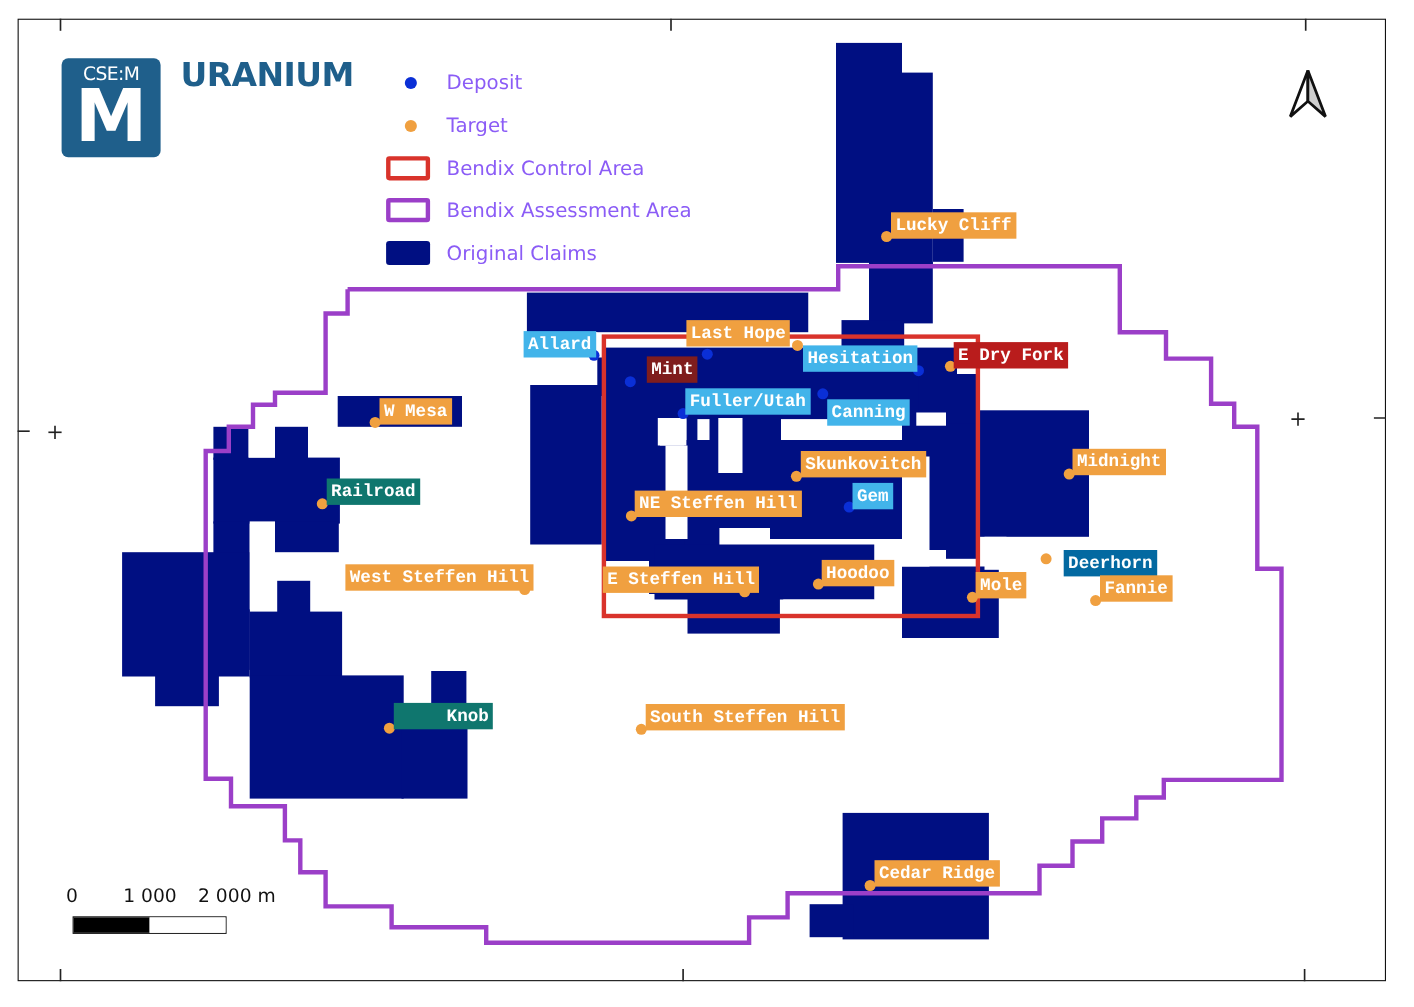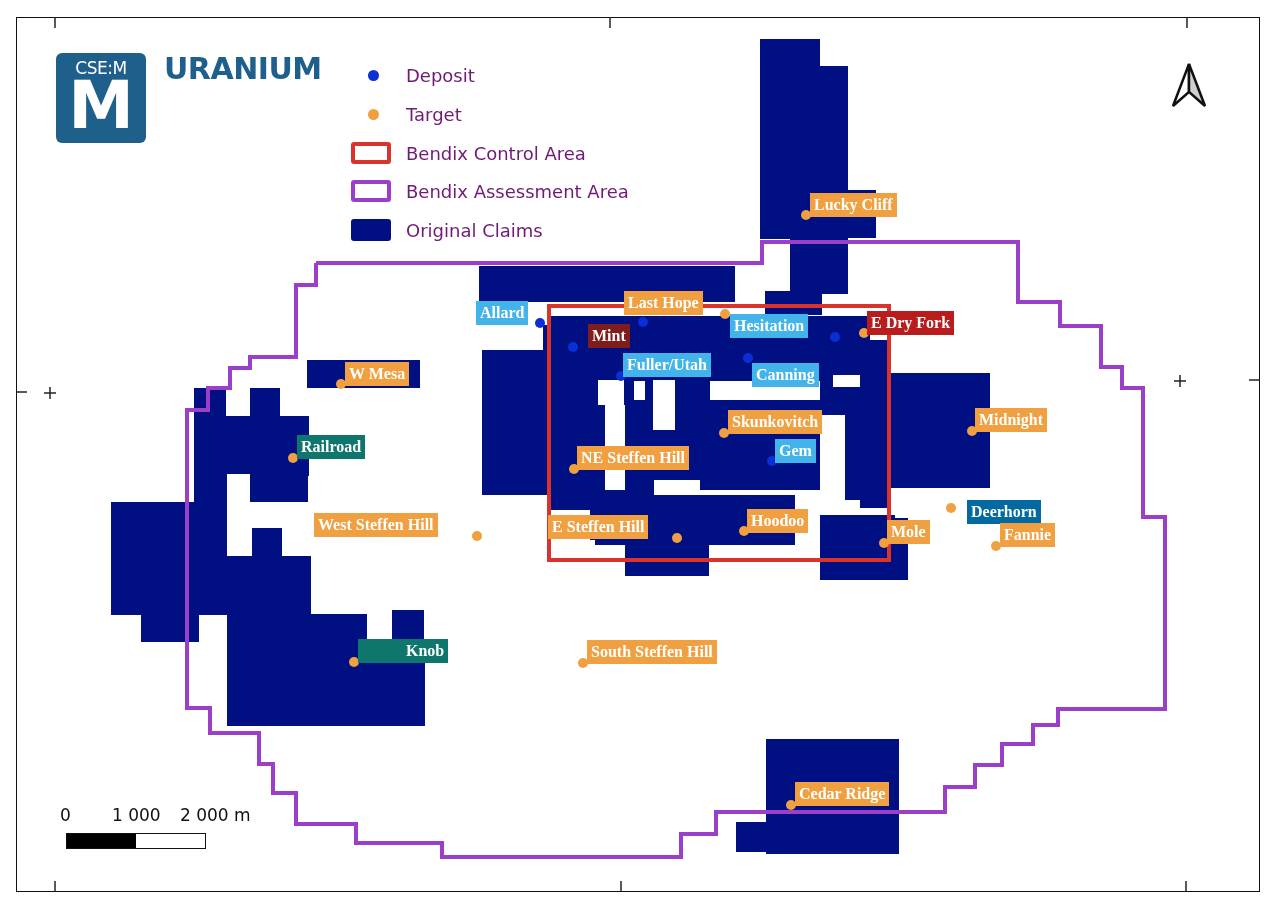--- a/index.html
+++ b/index.html
@@ -7,24 +7,24 @@
   #map-frame { position: absolute; left: 16px; top: 17px; width: 1244px; height: 875px; border: 1.5px solid #111; box-sizing: border-box; }
   svg#map-svg { position: absolute; left: 0; top: 0; width: 1285px; height: 915px; }
   .logo { position: absolute; left: 56px; top: 53px; display: flex; align-items: flex-start; }
   .logo-box { width: 90px; height: 90px; background: #1f5f8b; border-radius: 6px; color: #fff; position: relative; }
   .logo-ticker { position: absolute; left: 0; right: 0; top: 5px; text-align: center; font-size: 17px; font-family: "DejaVu Sans", sans-serif; letter-spacing: -0.5px; }
   .logo-m { position: absolute; left: 0; right: 0; top: 20px; text-align: center; font-size: 66px; font-weight: bold; line-height: 66px; font-family: "DejaVu Sans", sans-serif; }
   .logo-text { margin-left: 18px; color: #1f5f8b; font-weight: bold; font-size: 30px; line-height: 31px; font-family: "DejaVu Sans", sans-serif; letter-spacing: -0.5px; }
   .legend { position: absolute; left: 348px; top: 60px; }
   .legend-item { position: absolute; left: 0; height: 30px; display: flex; align-items: center; white-space: nowrap; }
   .legend-sym { width: 52px; height: 26px; position: relative; }
-  .legend-label { font-size: 18px; color: #701a75; margin-left: 6px; font-family: "DejaVu Sans", sans-serif; }
+  .legend-label { font-size: 18px; color: #8b5cf6; margin-left: 6px; font-family: "DejaVu Sans", sans-serif; }
   .dot { position: absolute; width: 11px; height: 11px; border-radius: 50%; left: 20px; top: 8px; }
   .rect-sym { position: absolute; left: 3px; top: 2px; width: 40px; height: 22px; box-sizing: border-box; border-radius: 3px; }
-  .map-label { position: absolute; padding: 1px 4px; font-size: 16px; font-weight: bold; color: #ffffff; white-space: nowrap; line-height: 22px; font-family: Liberation Serif, serif; }
+  .map-label { position: absolute; padding: 1px 4px; font-size: 16px; font-weight: bold; color: #ffffff; white-space: nowrap; line-height: 22px; font-family: Liberation Mono, monospace; }
   .scale { position: absolute; left: 58px; top: 805px; }
   .scale-text { position: absolute; top: 0; font-size: 17px; color: #111; white-space: nowrap; font-family: "DejaVu Sans", sans-serif; }
   .scale-bar { position: absolute; left: 8px; top: 28px; width: 140px; height: 16px; border: 1.5px solid #111; box-sizing: border-box; display: flex; }
   .scale-black { width: 50%; background: #000; }
   .scale-white { width: 50%; background: #fff; }
   .north { position: absolute; left: 1168px; top: 60px; }
 </style>
 </head>
 <body>
 

